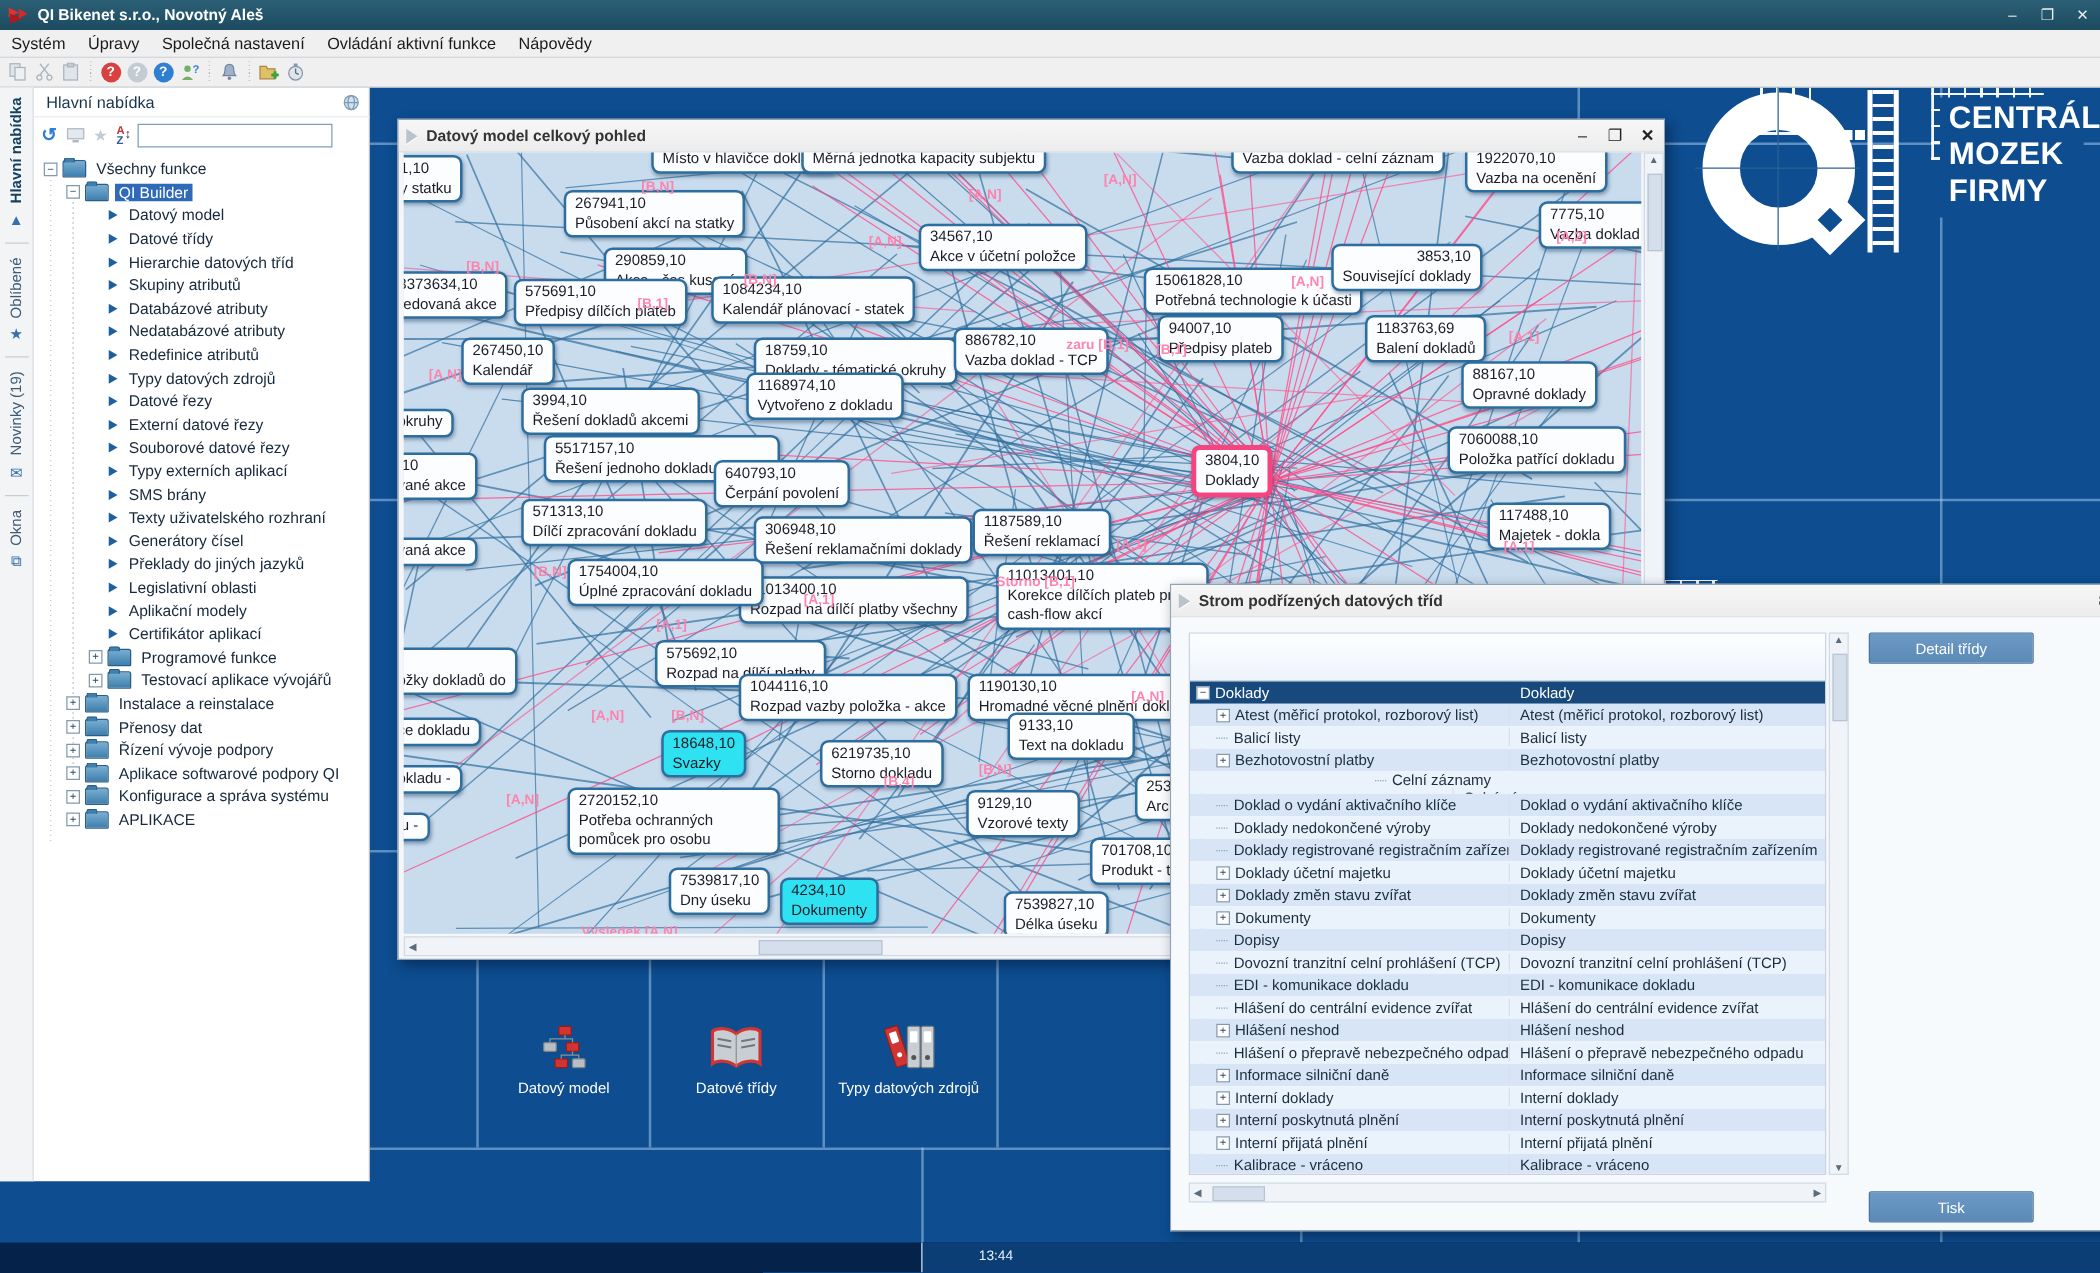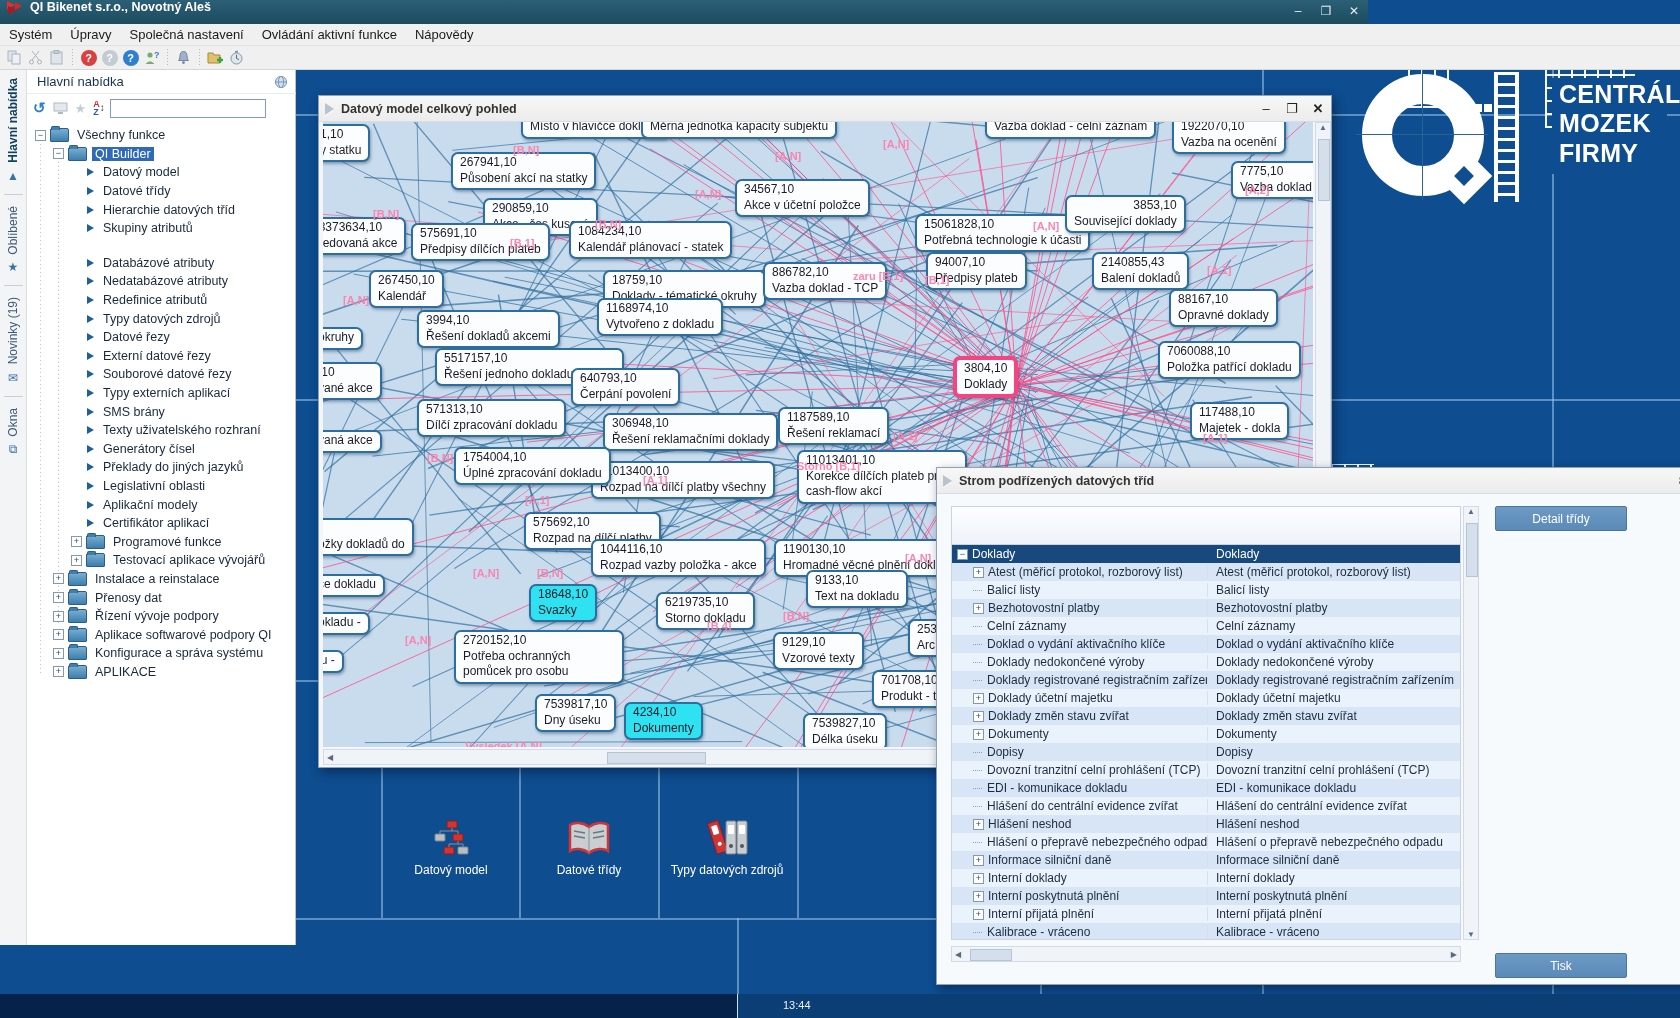--- a/index.html
+++ b/index.html
@@ -2,22 +2,22 @@
 <html><head>
 <meta charset="utf-8">
 <style>
   html,body{margin:0;padding:0;}
   body{width:1680px;height:1018px;position:relative;overflow:hidden;
        font-family:"Liberation Sans",sans-serif;background:#0d4d90;color:#222;
        -webkit-font-smoothing:antialiased;}
   .abs{position:absolute;}
 
   
-  #titlebar{left:0;top:0;width:1368px;height:24px;
-    background:linear-gradient(#2b5f75,#1d4b60);display:flex;align-items:flex-start;
+  #titlebar{left:0;top:0;width:1680px;height:24px;
+    background:linear-gradient(#2b5f75,#1d4b60);display:flex;align-items:center;
     color:#fff;font-size:12.5px;font-weight:bold;padding-left:6px;box-sizing:border-box;}
   #titlebar .appico{width:17px;height:15px;margin-right:7px;}
   #titlebar .winbtns{margin-left:auto;display:flex;}
   #titlebar .winbtns span{width:28px;height:22px;display:flex;align-items:center;justify-content:center;
     font-weight:normal;font-size:12px;color:#e8eef2;}
   #menubar{left:0;top:24px;width:1680px;height:22px;background:#f0f0f0;display:flex;
     align-items:center;font-size:13px;color:#1a1a1a;border-bottom:1px solid #e3e3e3;box-sizing:border-box;}
   #menubar span{padding:2px 9px;}
   #toolbar{left:0;top:46px;width:1680px;height:24px;background:#f0f0f0;display:flex;
     align-items:center;border-bottom:1px solid #d6d6d6;box-sizing:border-box;padding-left:4px;}
@@ -362,21 +362,21 @@
         <span class="lbl">Datové třídy</span>
       </div>
       <div class="trow" style="padding-left: 44px;">
         <span class="leafarr" style="margin-left: 16px;"></span>
         <span class="lbl">Hierarchie datových tříd</span>
       </div>
       <div class="trow" style="padding-left: 44px;">
         <span class="leafarr" style="margin-left: 16px;"></span>
         <span class="lbl">Skupiny atributů</span>
       </div>
-      <div class="trow" style="padding-left: 44px; margin-top: 16px;">
+      <div class="trow" style="padding-left: 44px;">
         <span class="leafarr" style="margin-left: 16px;"></span>
         <span class="lbl">Databázové atributy</span>
       </div>
       <div class="trow" style="padding-left: 44px;">
         <span class="leafarr" style="margin-left: 16px;"></span>
         <span class="lbl">Nedatabázové atributy</span>
       </div>
       <div class="trow" style="padding-left: 44px;">
         <span class="leafarr" style="margin-left: 16px;"></span>
         <span class="lbl">Redefinice atributů</span>
@@ -807,21 +807,21 @@
       </div>
       <div class="dnode" style="left: 603px; top: 130px;">
         <span class="nid">94007,10</span>
         <span class="nid">Předpisy plateb</span>
       </div>
       <div class="dnode" style="left: 742px; top: 73px; text-align: right;">
         <span class="nid">3853,10</span>
         <span class="nid">Související doklady</span>
       </div>
       <div class="dnode" style="left: 769px; top: 130px;">
-        <span class="nid">2140855,43</span>
+        <span class="nid">1183763,69</span>
         <span class="nid">Balení dokladů</span>
       </div>
       <div class="dnode" style="left: 662px; top: -6px;">
         <span class="nid">Vazba doklad - celní záznam</span>
       </div>
       <div class="dnode" style="left: 849px; top: -6px;">
         <span class="nid">1922070,10</span>
         <span class="nid">Vazba na ocenění</span>
       </div>
       <div class="dnode" style="left: 908px; top: 39px;">
@@ -1010,21 +1010,21 @@
             </div>
             <div class="c2" style="border-left: 1px solid rgb(215, 224, 234);">Balicí listy</div>
           </div>
           <div class="trw" style="background: rgb(215, 229, 247);">
             <div class="c1" style="padding-left: 21px;">
               <span class="toggle">+</span>
               <span>Bezhotovostní platby</span>
             </div>
             <div class="c2" style="border-left: 1px solid rgb(215, 224, 234);">Bezhotovostní platby</div>
           </div>
-          <div class="trw" style="background: rgb(234, 242, 252);">
+          <div class="trw" style="background: rgb(234, 242, 252); flex-direction: column;">
             <div class="c1" style="padding-left: 21px;">
               <span class="leafdots"></span>
               <span>Celní záznamy</span>
             </div>
             <div class="c2" style="border-left: 1px solid rgb(215, 224, 234);">Celní záznamy</div>
           </div>
           <div class="trw" style="background: rgb(215, 229, 247);">
             <div class="c1" style="padding-left: 21px;">
               <span class="leafdots"></span>
               <span>Doklad o vydání aktivačního klíče</span>

